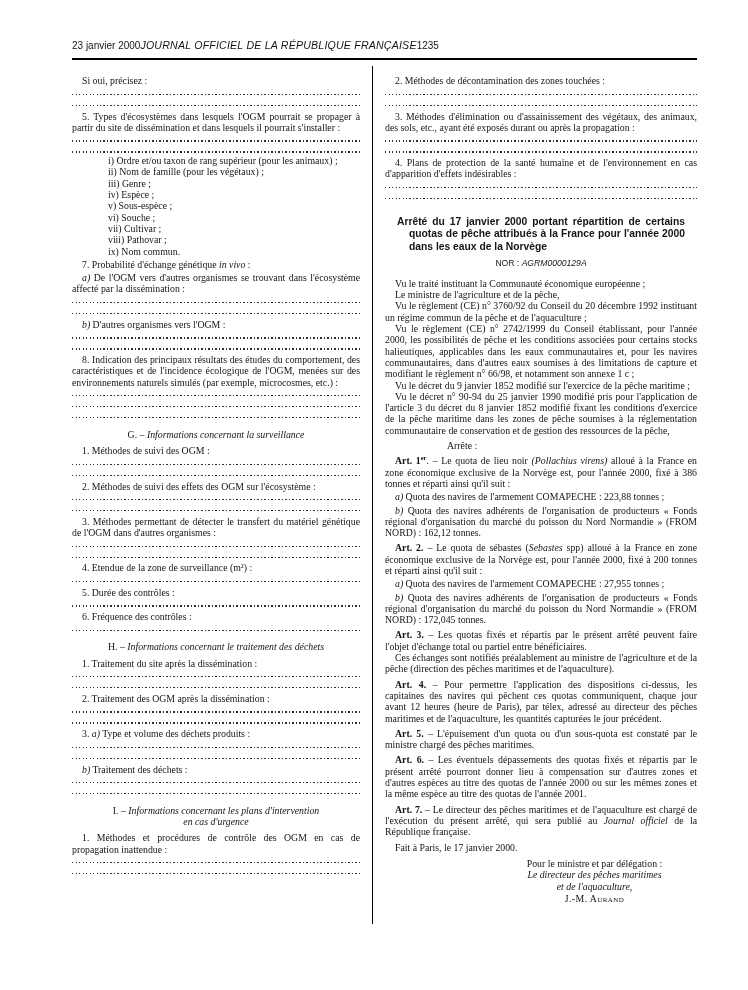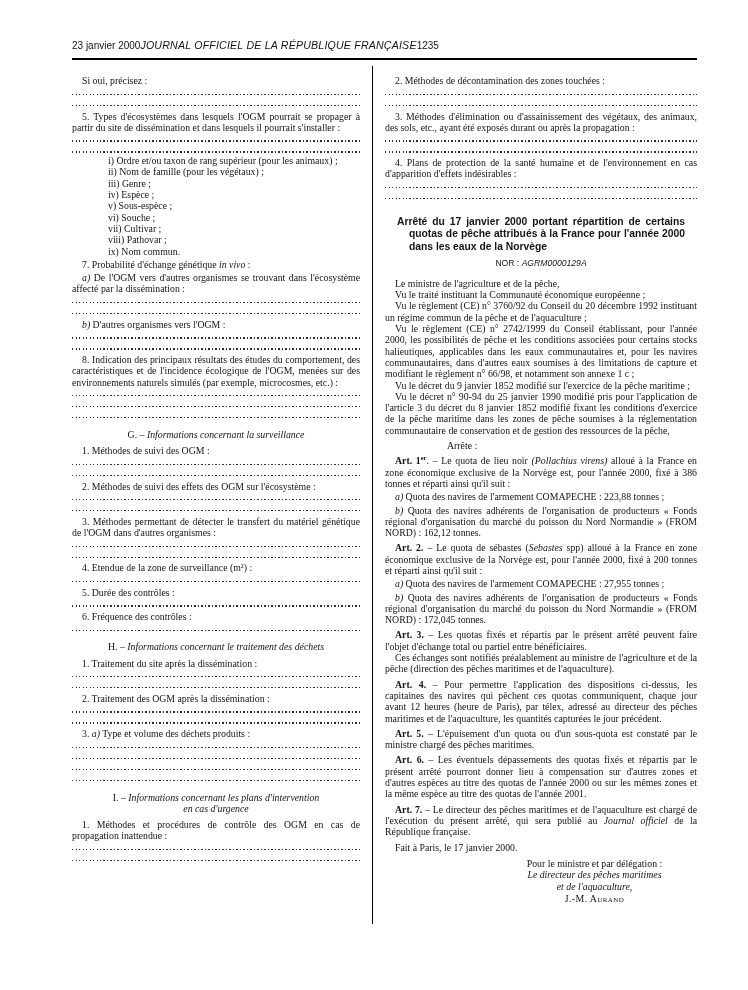--- a/index.html
+++ b/index.html
@@ -121,20 +121,21 @@
       <div class="dotline"></div>
 
       <p class="para q"><span>2. Traitement des OGM après la dissémination :</span></p>
       <div class="dotline"></div>
       <div class="dotline"></div>
 
       <p class="para q"><span>3. </span><em>a)</em><span> Type et volume des déchets produits :</span></p>
       <div class="dotline"></div>
       <div class="dotline"></div>
 
+      <p class="para q"><em>b)</em><span> Traitement des déchets :</span></p>
       <div class="dotline"></div>
       <div class="dotline"></div>
 
       <h3 class="sec-head"><span>I. – </span><em>Informations concernant les plans d'intervention</em><br><em>en cas d'urgence</em></h3>
 
       <p class="para q"><span>1. Méthodes et procédures de contrôle des OGM en cas de propagation inattendue :</span></p>
       <div class="dotline"></div>
       <div class="dotline"></div>
     </section>
 
@@ -147,22 +148,22 @@
       <div class="dotline"></div>
       <div class="dotline"></div>
 
       <p class="para q"><span>4. Plans de protection de la santé humaine et de l'environnement en cas d'apparition d'effets indésirables :</span></p>
       <div class="dotline"></div>
       <div class="dotline"></div>
 
       <h2 class="decree-head">Arrêté du 17 janvier 2000 portant répartition de certains quotas de pêche attribués à la France pour l'année 2000 dans les eaux de la Norvège</h2>
       <p class="para nor"><span>NOR : </span><em>AGRM0000129A</em></p>
 
+      <p class="para"><span>Vu le traité instituant la Communauté économique européenne ;</span></p>
       <p class="para"><span>Le ministre de l'agriculture et de la pêche,</span></p>
-      <p class="para"><span>Vu le traité instituant la Communauté économique européenne ;</span></p>
       <p class="para"><span>Vu le règlement (CE) n° 3760/92 du Conseil du 20 décembre 1992 instituant un régime commun de la pêche et de l'aquaculture ;</span></p>
       <p class="para"><span>Vu le règlement (CE) n° 2742/1999 du Conseil établissant, pour l'année 2000, les possibilités de pêche et les conditions associées pour certains stocks halieutiques, applicables dans les eaux communautaires et, pour les navires communautaires, dans d'autres eaux soumises à des limitations de capture et modifiant le règlement n° 66/98, et notamment son annexe 1 c ;</span></p>
       <p class="para"><span>Vu le décret du 9 janvier 1852 modifié sur l'exercice de la pêche maritime ;</span></p>
       <p class="para"><span>Vu le décret n° 90-94 du 25 janvier 1990 modifié pris pour l'application de l'article 3 du décret du 8 janvier 1852 modifié fixant les conditions d'exercice de la pêche maritime dans les zones de pêche soumises à la réglementation communautaire de conservation et de gestion des ressources de la pêche,</span></p>
 
       <p class="para arrete">Arrête :</p>
 
       <p class="para art"><b class="artlead"><span>Art. 1</span><sup>er</sup></b><span>. – Le quota de lieu noir </span><em>(Pollachius virens)</em><span> alloué à la France en zone économique exclusive de la Norvège est, pour l'année 2000, fixé à 386 tonnes et réparti ainsi qu'il suit :</span></p>
       <p class="para q"><em>a)</em><span> Quota des navires de l'armement COMAPECHE : 223,88 tonnes ;</span></p>
       <p class="para q"><em>b)</em><span> Quota des navires adhérents de l'organisation de producteurs « Fonds régional d'organisation du marché du poisson du Nord Normandie » (FROM NORD) : 162,12 tonnes.</span></p>

